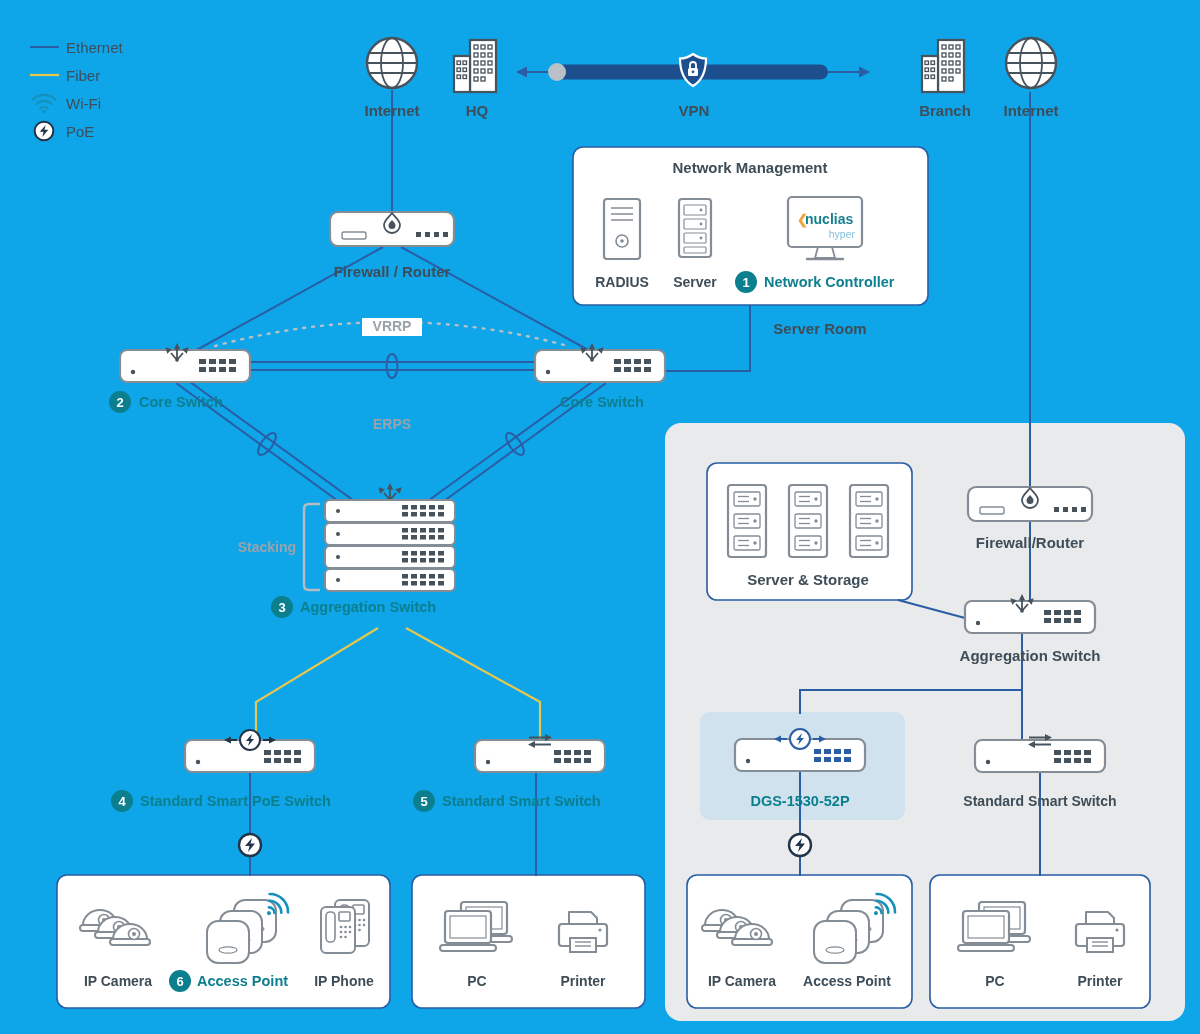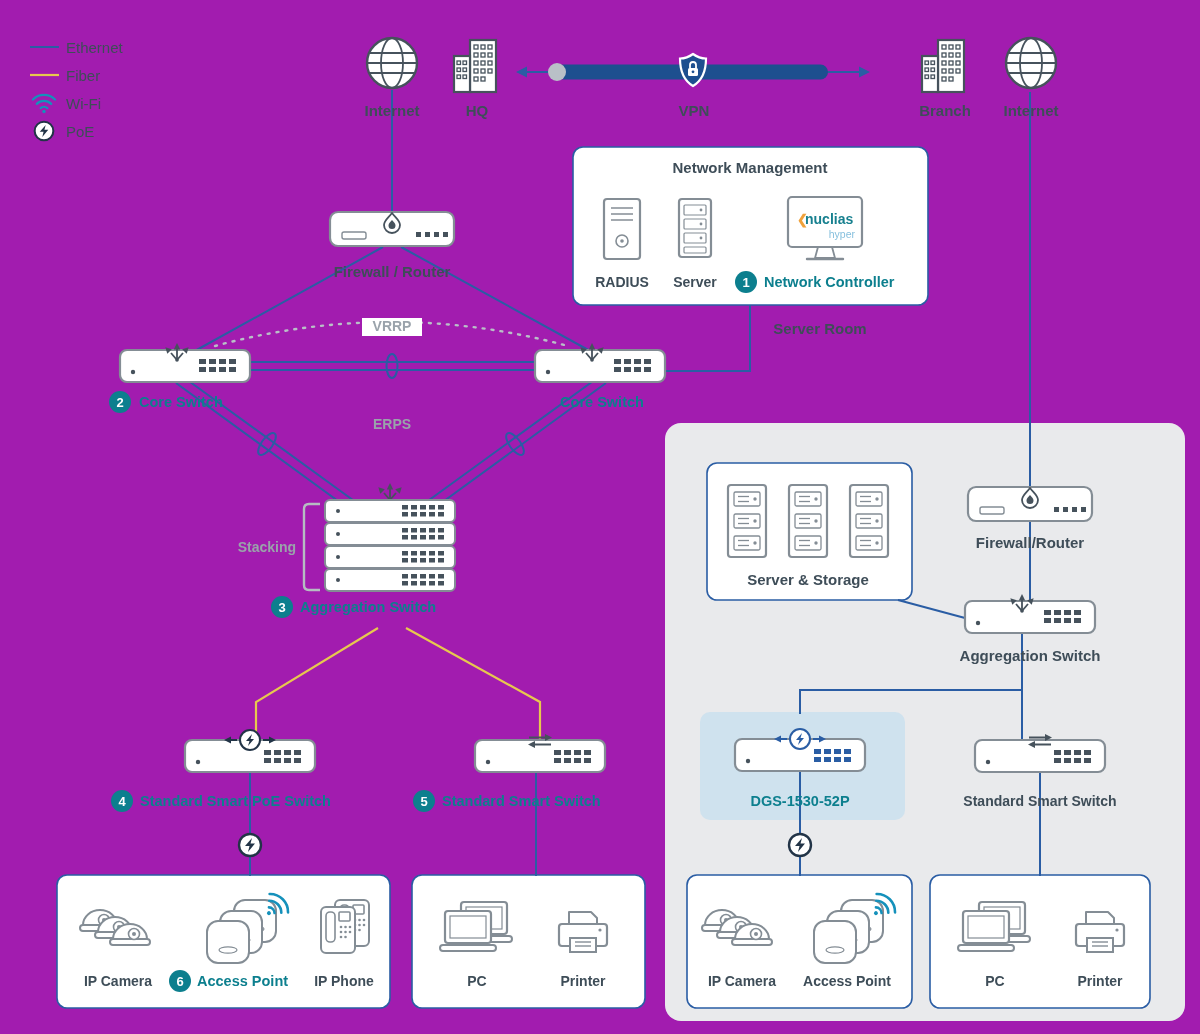--- a/index.html
+++ b/index.html
@@ -1,17 +1,17 @@
 <!DOCTYPE html>
 <html><head>
 <meta charset="utf-8">
 <style>
   html,body{margin:0;padding:0;background:#ffffff;}
   body{font-family:"Liberation Sans",sans-serif;}
-  .stage{position:relative;width:1200px;height:1034px;background:#a21caf;overflow:hidden;text-align:right;}
+  .stage{position:relative;width:1200px;height:1034px;background:#0ea5e9;overflow:hidden;text-align:right;}
   text{font-family:"Liberation Sans",sans-serif;}
   .eth{stroke:#2a5da4;stroke-width:2;fill:none;}
   .fib{stroke:#e7c84e;stroke-width:2.2;fill:none;}
   .lag{stroke:#2a5da4;stroke-width:2;fill:none;}
   .vrrp{stroke:#b9c0c7;stroke-width:2.4;fill:none;stroke-dasharray:2 7;stroke-linecap:round;}
   .dev{fill:#fff;stroke:#848d95;stroke-width:2.2;}
   .box{fill:#fff;stroke:#2a5da4;stroke-width:1.6;}
   .panel{fill:#e9eaec;}
   .hl{fill:#cfe2ee;}
   .badge{fill:#0c7f8e;}

